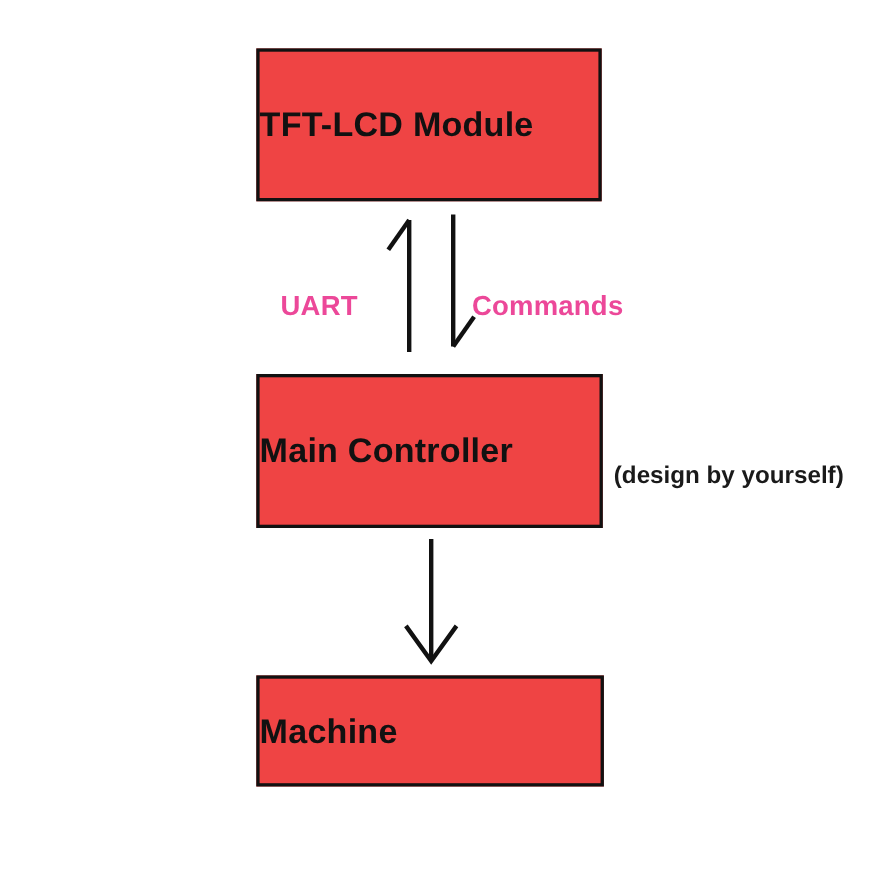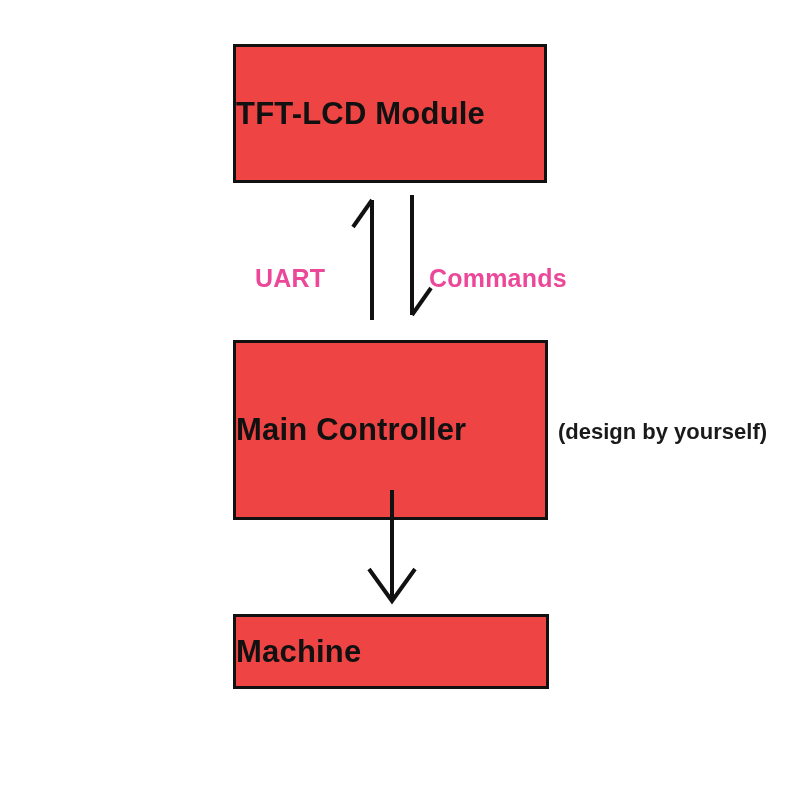--- a/index.html
+++ b/index.html
@@ -41,29 +41,29 @@
     top: 44px;
     width: 314px;
     height: 139px;
   }
   #box-tft-lcd .node-line { font-size: 31px; }
 
   #box-main-controller {
     left: 233px;
     top: 340px;
     width: 315px;
-    height: 180px;
+    height: 140px;
   }
   #box-main-controller .node-line { font-size: 31px; }
 
   #box-machine {
     left: 233px;
     top: 614px;
     width: 316px;
-    height: 75px;
+    height: 101px;
   }
   #box-machine .node-line { font-size: 31px; }
 
   
   .edge-label {
     position: absolute;
     font-size: 25px;
     font-weight: bold;
     color: #ec4899;
     white-space: nowrap;

